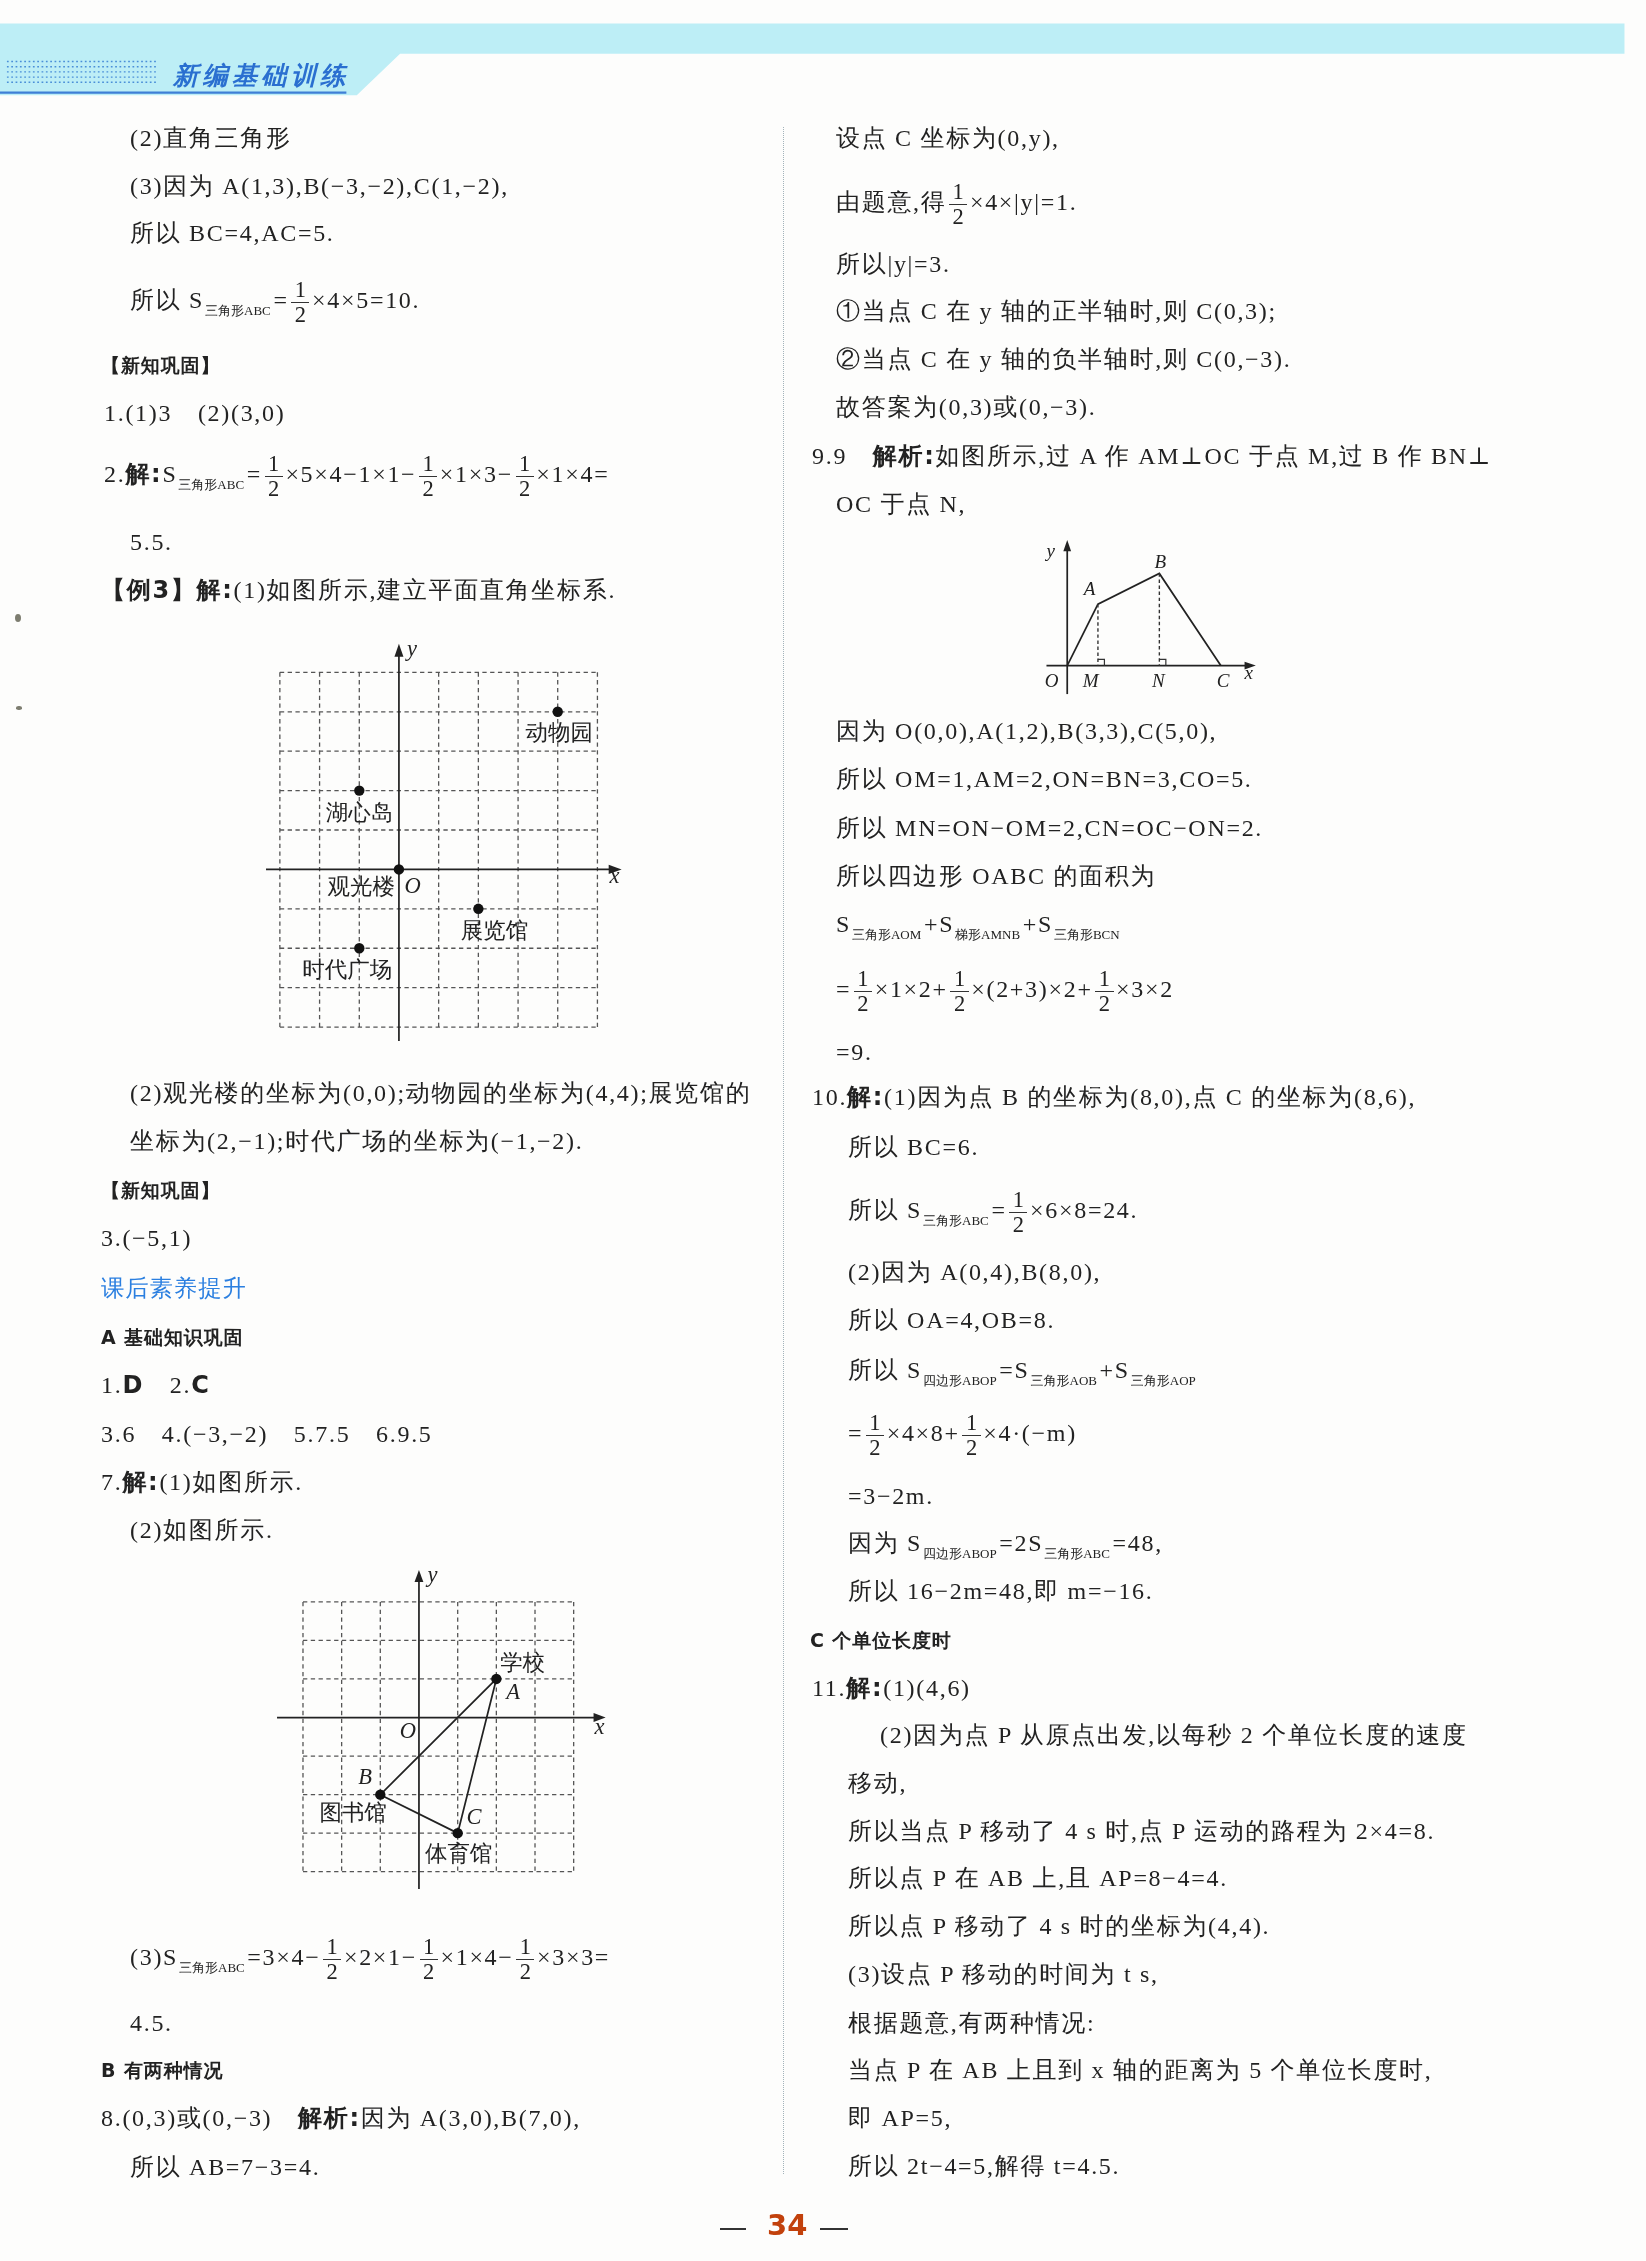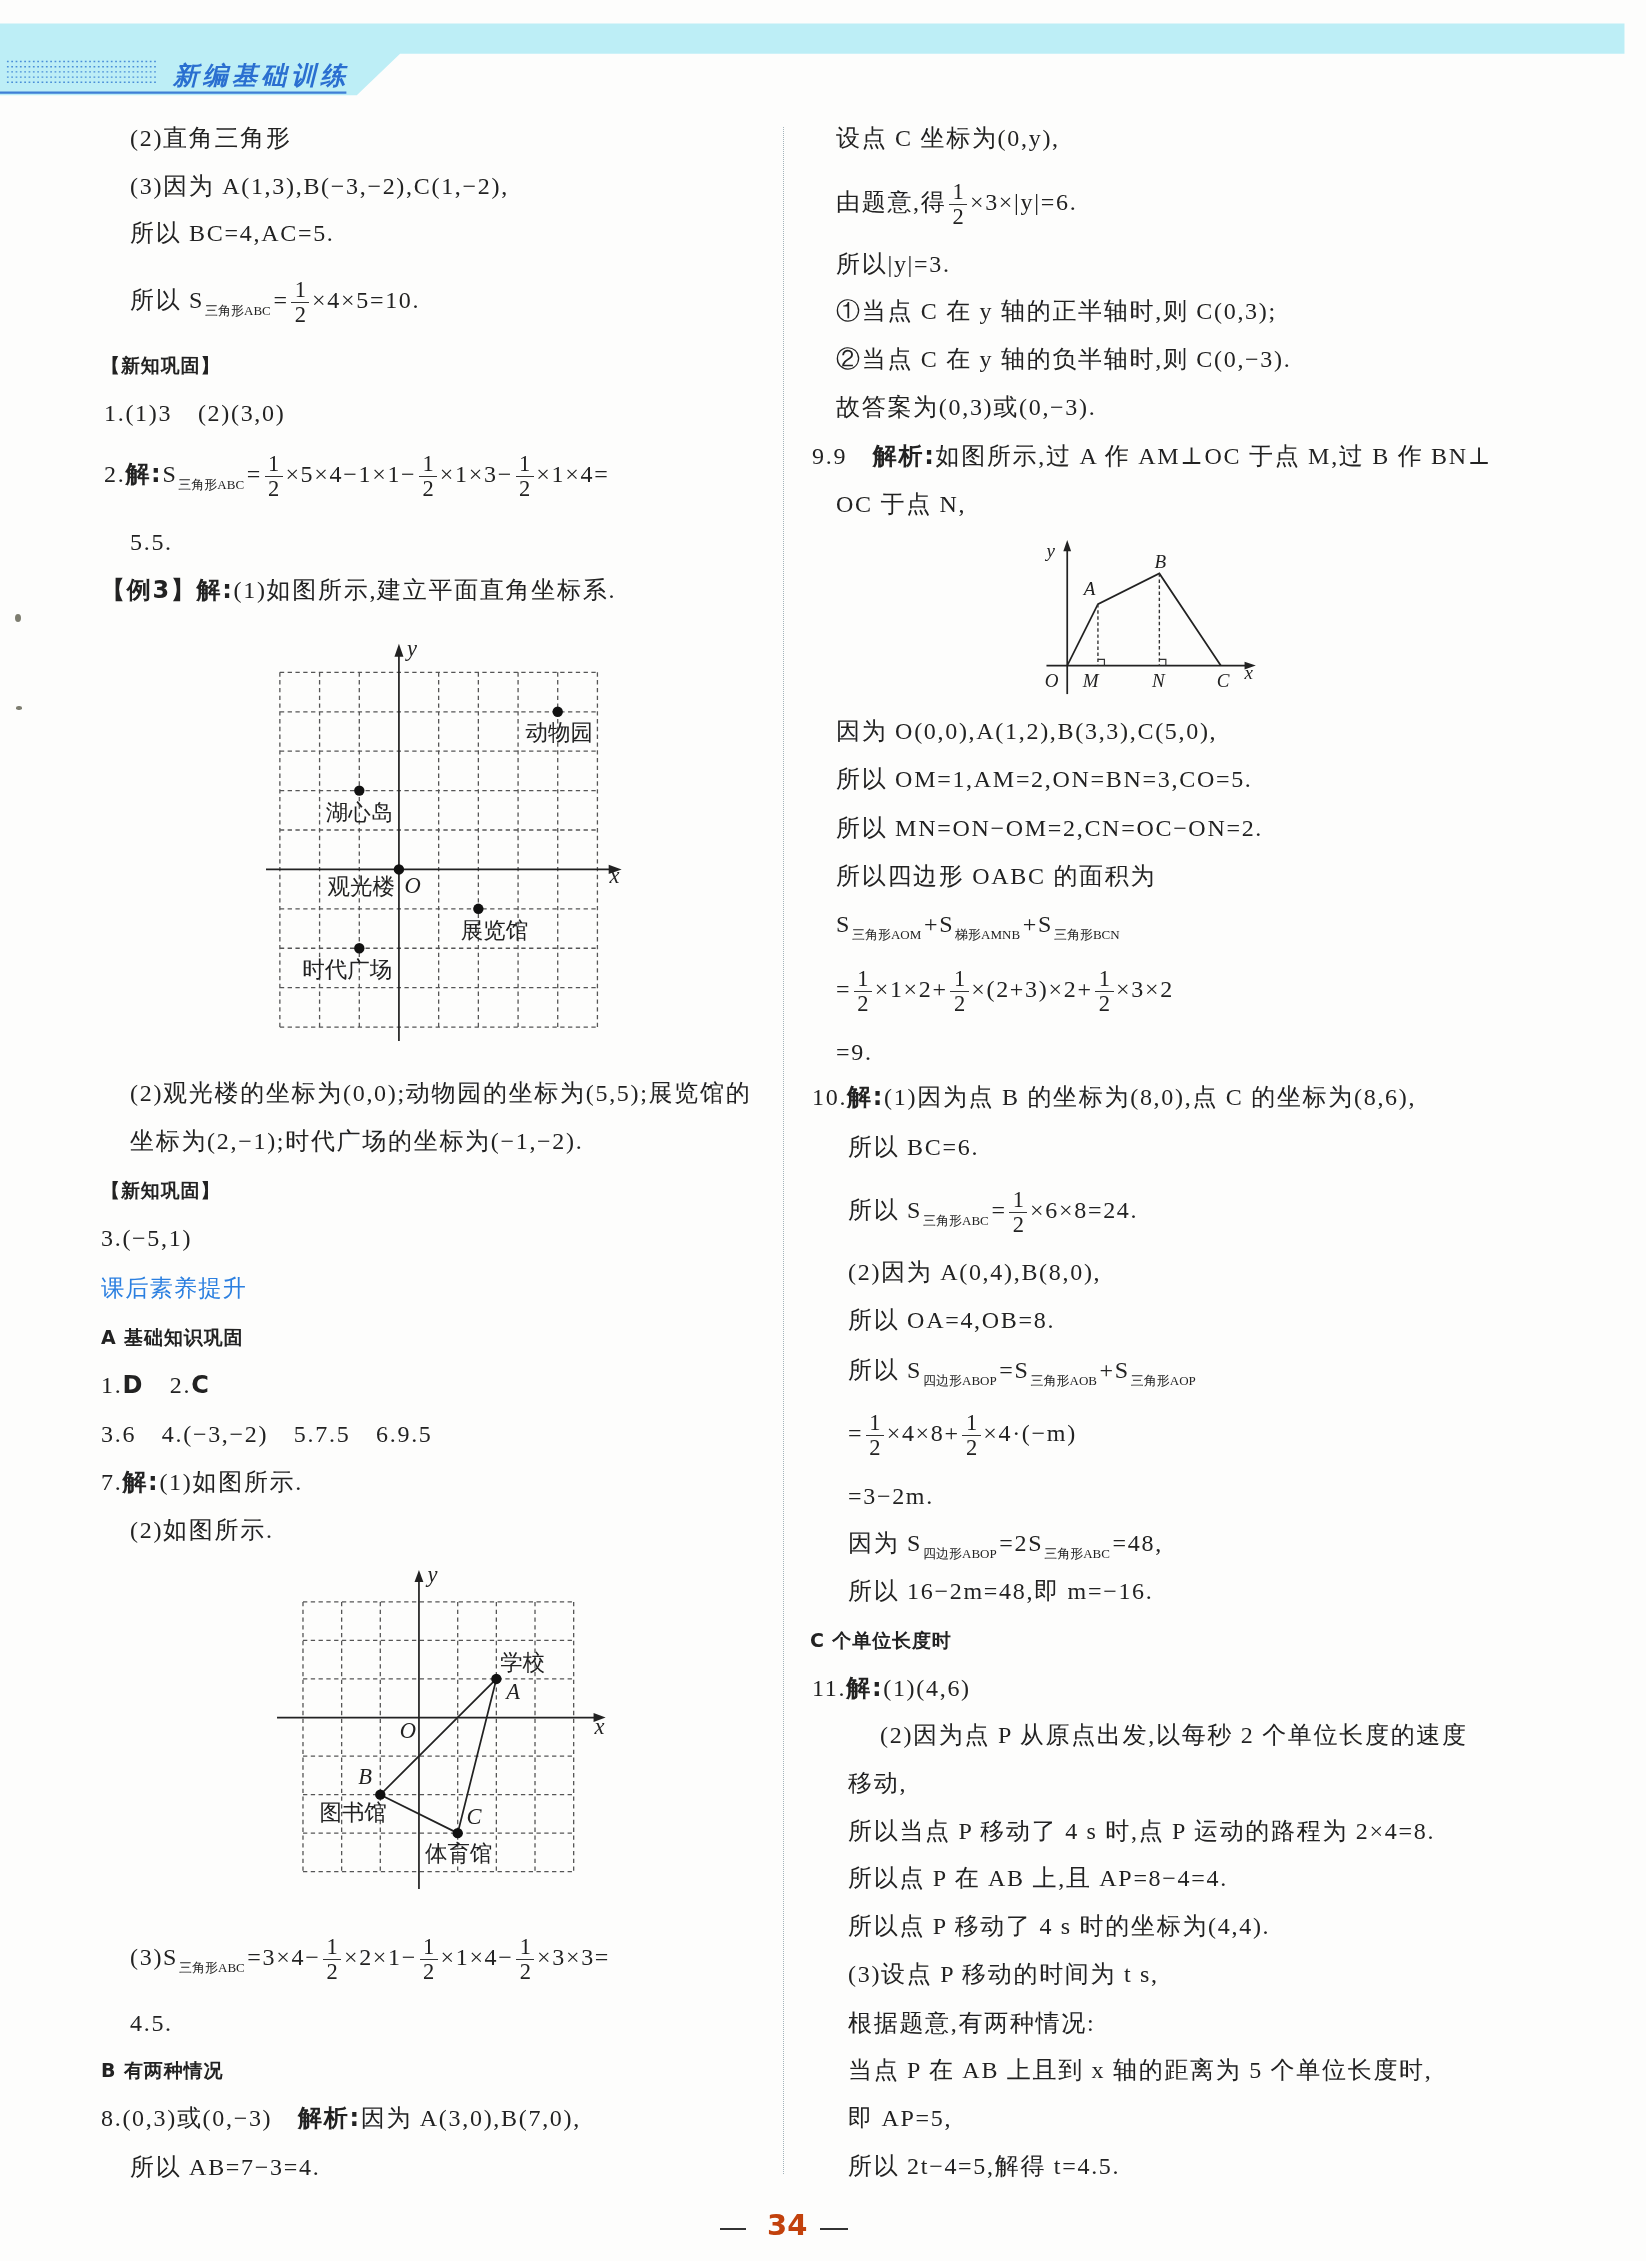--- a/index.html
+++ b/index.html
@@ -151,21 +151,21 @@
     <text class="var" x="470" y="758">y</text>
     <text class="var" x="704" y="1020">x</text>
     <text class="var" x="467" y="1032">O</text>
     <text class="lbl" x="607" y="855">动物园</text>
     <text class="lbl" x="376" y="948">湖心岛</text>
     <text class="lbl" x="378" y="1033">观光楼</text>
     <text class="lbl" x="532" y="1084">展览馆</text>
     <text class="lbl" x="349" y="1129">时代广场</text>
   </svg>
 
-  <div class="ln" style="top:1076px;left:130px">(2)观光楼的坐标为(0,0);动物园的坐标为(5,5);展览馆的</div>
+  <div class="ln" style="top:1076px;left:130px">(2)观光楼的坐标为(0,0);动物园的坐标为(4,4);展览馆的</div>
   <div class="ln" style="top:1124px;left:130px">坐标为(2,−1);时代广场的坐标为(−1,−2).</div>
   <div class="ln h" style="top:1173px;left:101px">【新知巩固】</div>
   <div class="ln" style="top:1221px;left:101px">3.(−5,1)</div>
   <div class="ln blue" style="top:1271px;left:101px">课后素养提升</div>
   <div class="ln h" style="top:1320px;left:101px">A 基础知识巩固</div>
 
   <div class="ln" style="top:1368px;left:101px">
     <span>1.</span><span class="b">D</span><span>　2.</span><span class="b">C</span>
   </div>
 
@@ -224,21 +224,21 @@
 </div>
 
 <div>
 
   <div class="ln" style="top:121px;left:836px">设点 C 坐标为(0,y),</div>
 
   <div class="ln fl" style="top:176px;left:836px">
     <span>由题意,得</span><span class="frac">
         <span class="num">1</span>
         <span class="den">2</span>
-      </span><span>×3×|y|=6.</span>
+      </span><span>×4×|y|=1.</span>
   </div>
 
   <div class="ln" style="top:247px;left:836px">所以|y|=3.</div>
   <div class="ln" style="top:294px;left:836px">①当点 C 在 y 轴的正半轴时,则 C(0,3);</div>
   <div class="ln" style="top:342px;left:836px">②当点 C 在 y 轴的负半轴时,则 C(0,−3).</div>
   <div class="ln" style="top:390px;left:836px">故答案为(0,3)或(0,−3).</div>
 
   <div class="ln" style="top:439px;left:812px">
     <span>9.9　</span><span class="b">解析:</span><span>如图所示,过 A 作 AM⊥OC 于点 M,过 B 作 BN⊥</span>
   </div>

